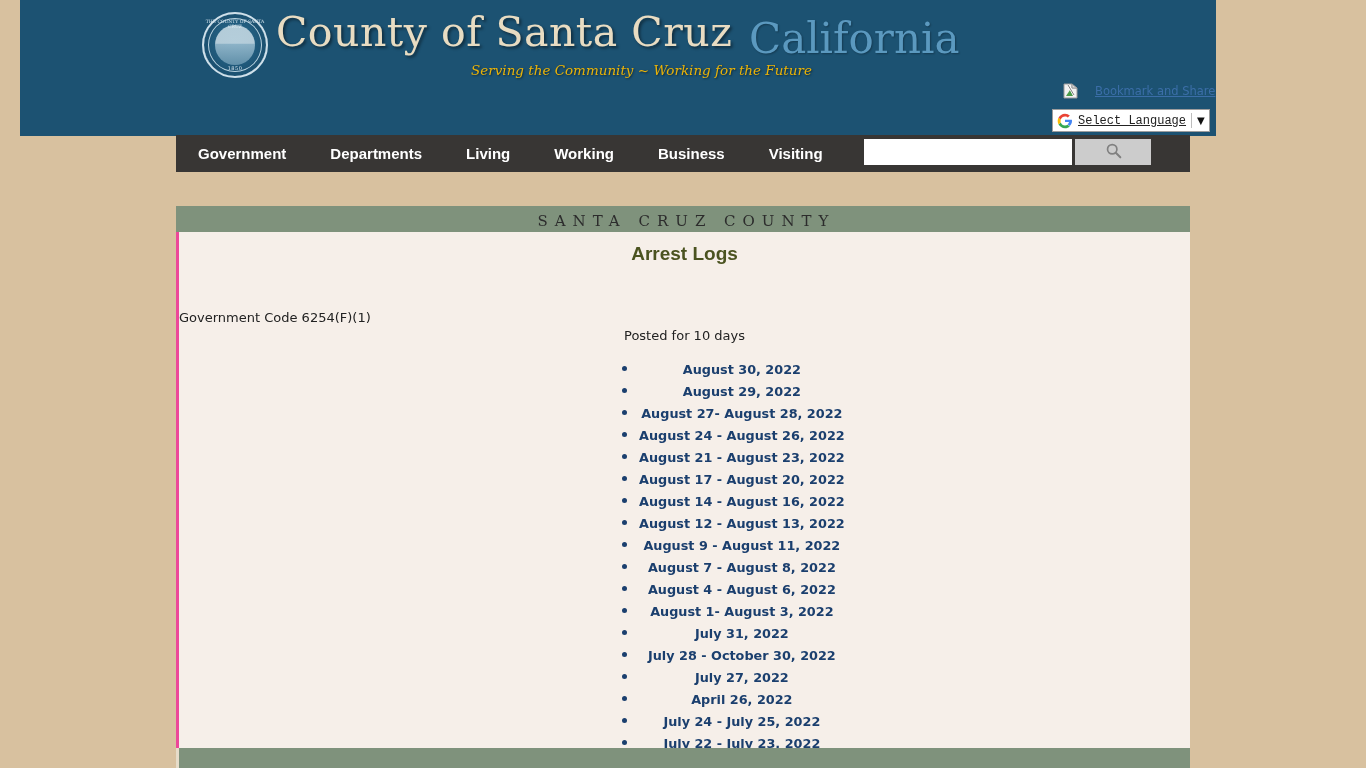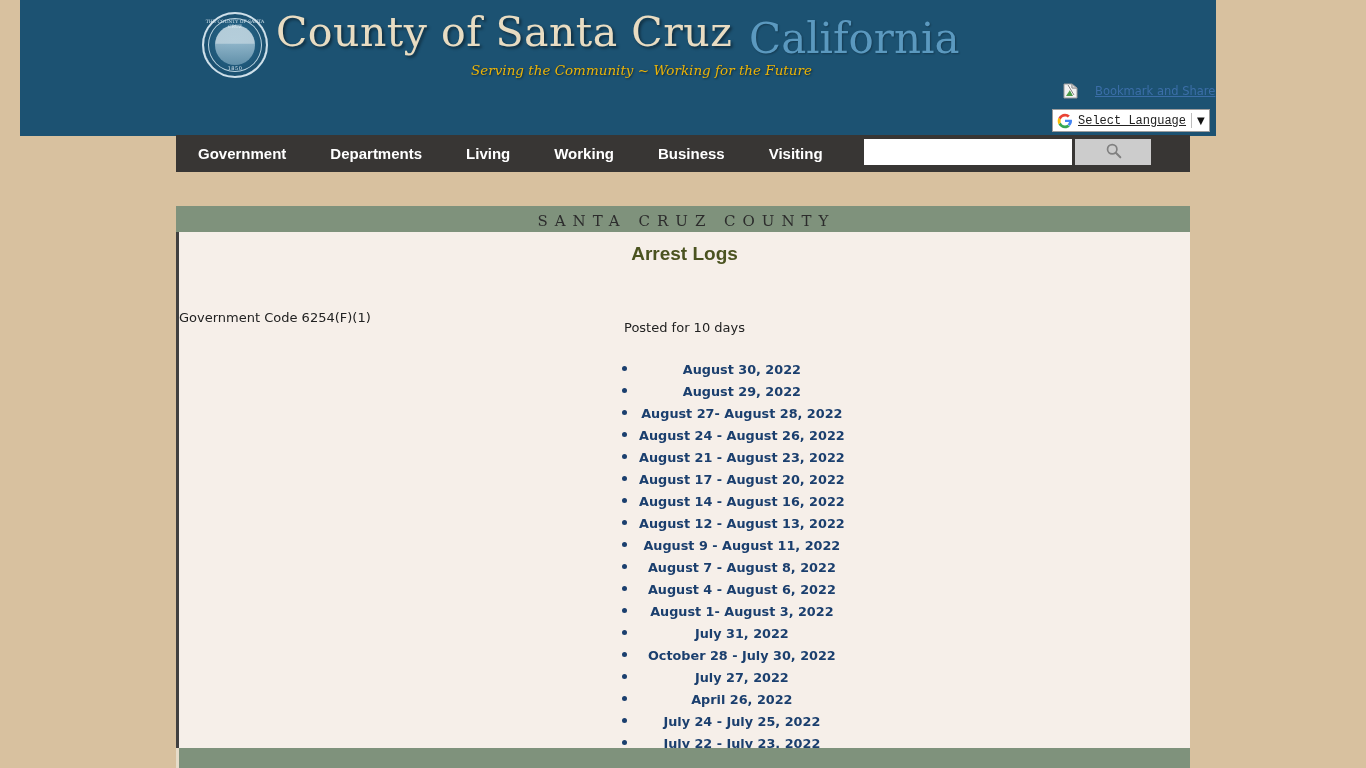--- a/index.html
+++ b/index.html
@@ -260,21 +260,21 @@
     text-shadow: 2px 2px 0 rgba(0,0,0,.25);
   }
 
   
   .content-panel {
     position: absolute;
     left: 176px; top: 232px;
     width: 1014px;
     height: 516px;
     background: #f6efe9;
-    border-left: 3px solid #404040;
+    border-left: 3px solid #ec4899;
     box-sizing: border-box;
     overflow: hidden;
   }
   .page-title {
     position: absolute;
     left: 0; top: 11px;
     width: 100%;
     text-align: center;
     font-family: "Liberation Sans", sans-serif;
     font-weight: bold;
@@ -284,21 +284,21 @@
   .gov-code {
     position: absolute;
     left: 0; top: 78px;
     width: 100%;
     font-family: "DejaVu Sans", sans-serif;
     font-size: 13px;
     color: #222;
   }
   .posted-note {
     position: absolute;
-    left: 0; top: 88px;
+    left: 0; top: 96px;
     width: 100%;
     text-align: center;
     font-family: "DejaVu Sans", sans-serif;
     font-size: 13px;
     color: #222;
   }
   .log-list {
     position: absolute;
     left: 442px; top: 126px;
     margin: 0;
@@ -417,21 +417,21 @@
     <li><a class="log-link">August 24 - August 26, 2022</a></li>
     <li><a class="log-link">August 21 - August 23, 2022</a></li>
     <li><a class="log-link">August 17 - August 20, 2022</a></li>
     <li><a class="log-link">August 14 - August 16, 2022</a></li>
     <li><a class="log-link">August 12 - August 13, 2022</a></li>
     <li><a class="log-link">August 9 - August 11, 2022</a></li>
     <li><a class="log-link">August 7 - August 8, 2022</a></li>
     <li><a class="log-link">August 4 - August 6, 2022</a></li>
     <li><a class="log-link">August 1- August 3, 2022</a></li>
     <li><a class="log-link">July 31, 2022</a></li>
-    <li><a class="log-link">October 28 - July 30, 2022</a></li>
+    <li><a class="log-link">July 28 - October 30, 2022</a></li>
     <li><a class="log-link">July 27, 2022</a></li>
     <li><a class="log-link">April 26, 2022</a></li>
     <li><a class="log-link">July 24 - July 25, 2022</a></li>
     <li><a class="log-link">July 22 - July 23, 2022</a></li>
   </ul>
 </div>
 
 <div class="footer-strip"></div>
 
 </body></html>

